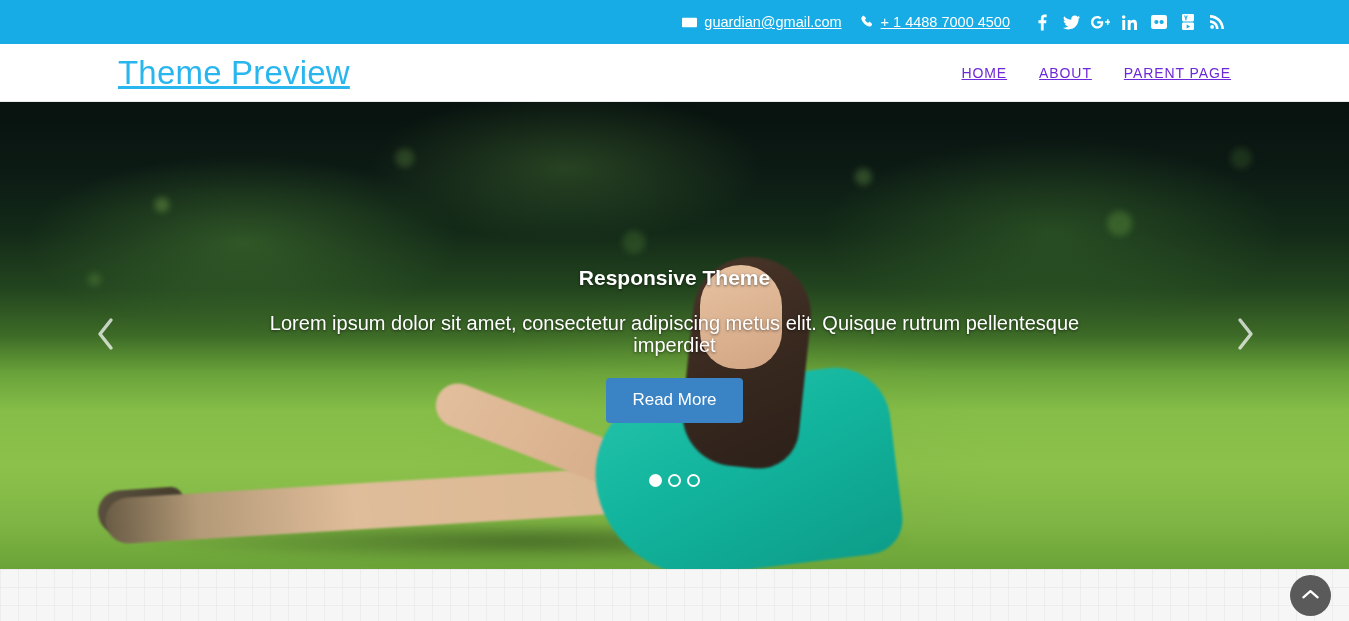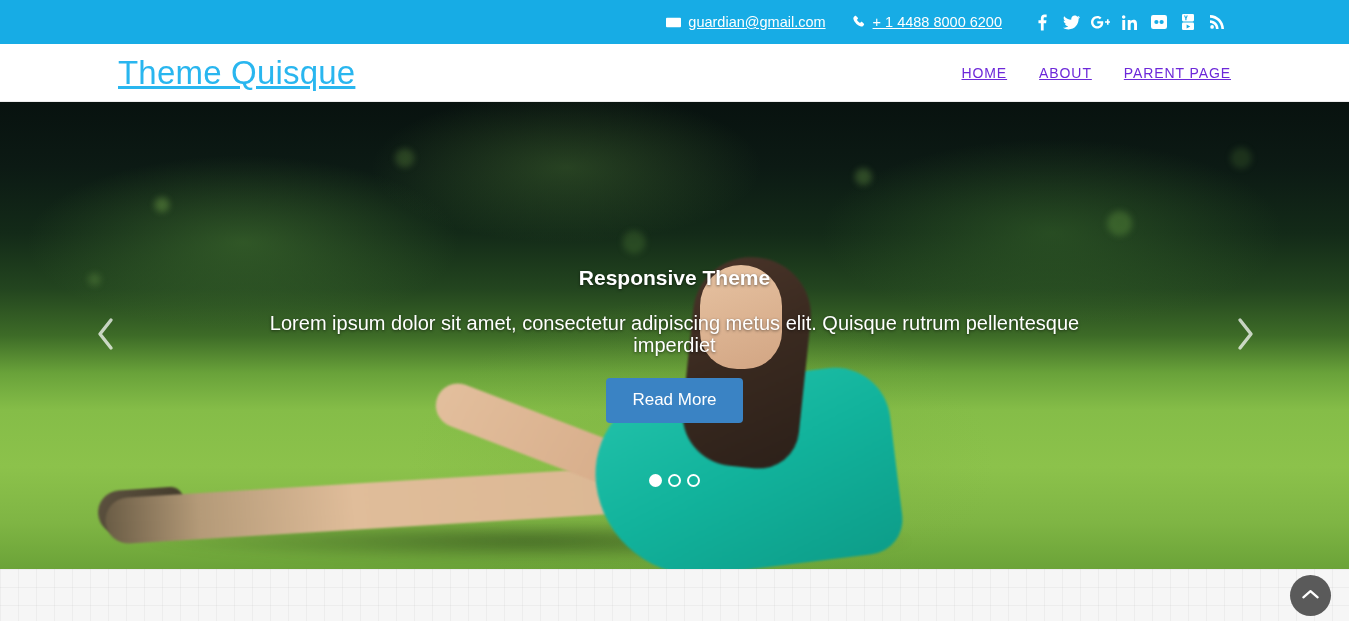--- a/index.html
+++ b/index.html
@@ -14,21 +14,20 @@
 
   
   .topbar {
     height: 44px;
     background: #17ace5;
     display: flex;
     align-items: center;
     justify-content: flex-end;
     padding-right: 118px;
     color: #ffffff;
-    gap: 8px;
   }
   .topbar-contact {
     display: flex;
     align-items: center;
     gap: 7px;
     font-size: 14.5px;
     color: #ffffff;
     margin-right: 18px;
     white-space: nowrap;
   }
@@ -301,21 +300,21 @@
     </span>
     <span>guardian@gmail.com</span>
   </a>
 
   <a class="topbar-contact" href="#">
     <span class="ti">
       <svg width="14" height="14" viewBox="0 0 16 16" fill="#ffffff">
         <path d="M3.2 1.1c.4-.4 1-.4 1.4 0l2 2c.4.4.4 1 0 1.4l-1 1c.7 1.6 2 2.9 3.6 3.6l1-1c.4-.4 1-.4 1.4 0l2 2c.4.4.4 1 0 1.4l-1 1c-.6.6-1.5.8-2.3.5C6.6 12.5 3.1 9 1.6 4.7c-.3-.8-.1-1.7.5-2.3l1.1-1.3z"></path>
       </svg>
     </span>
-    <span>+ 1 4488 8000 6200</span>
+    <span>+ 1 4488 7000 4500</span>
   </a>
 
   <div class="topbar-social">
     <a class="soc" href="#">
       <svg width="9" height="17" viewBox="0 0 10 18" fill="#ffffff">
         <path d="M6.3 18V9.8h2.7l.4-3.2H6.3V4.6c0-.9.3-1.5 1.6-1.5h1.7V.2C9.3.1 8.3 0 7.2 0 4.8 0 3.2 1.5 3.2 4.2v2.4H.5v3.2h2.7V18h3.1z"></path>
       </svg>
     </a>
     <a class="soc" href="#">
       <svg width="17" height="15" viewBox="0 0 18 15" fill="#ffffff">
@@ -351,21 +350,21 @@
       <svg width="14" height="14" viewBox="0 0 16 16" fill="#ffffff">
         <circle cx="2.4" cy="13.6" r="2.1"></circle>
         <path d="M0 6.1v3c3.8 0 6.8 3 6.8 6.8h3C9.8 10.4 5.5 6.1 0 6.1z"></path>
         <path d="M0 0v3c7.2 0 13 5.8 13 13h3C16 7.2 8.8 0 0 0z"></path>
       </svg>
     </a>
   </div>
 </div>
 
 <div class="header">
-  <a class="site-title" href="#">Theme Quisque</a>
+  <a class="site-title" href="#">Theme Preview</a>
   <nav class="mainnav">
     <a class="nav-item" href="#">HOME</a>
     <a class="nav-item" href="#">ABOUT</a>
     <a class="nav-item" href="#">PARENT PAGE</a>
   </nav>
 </div>
 
 <div class="hero">
   <div class="hero-bg"></div>
 

